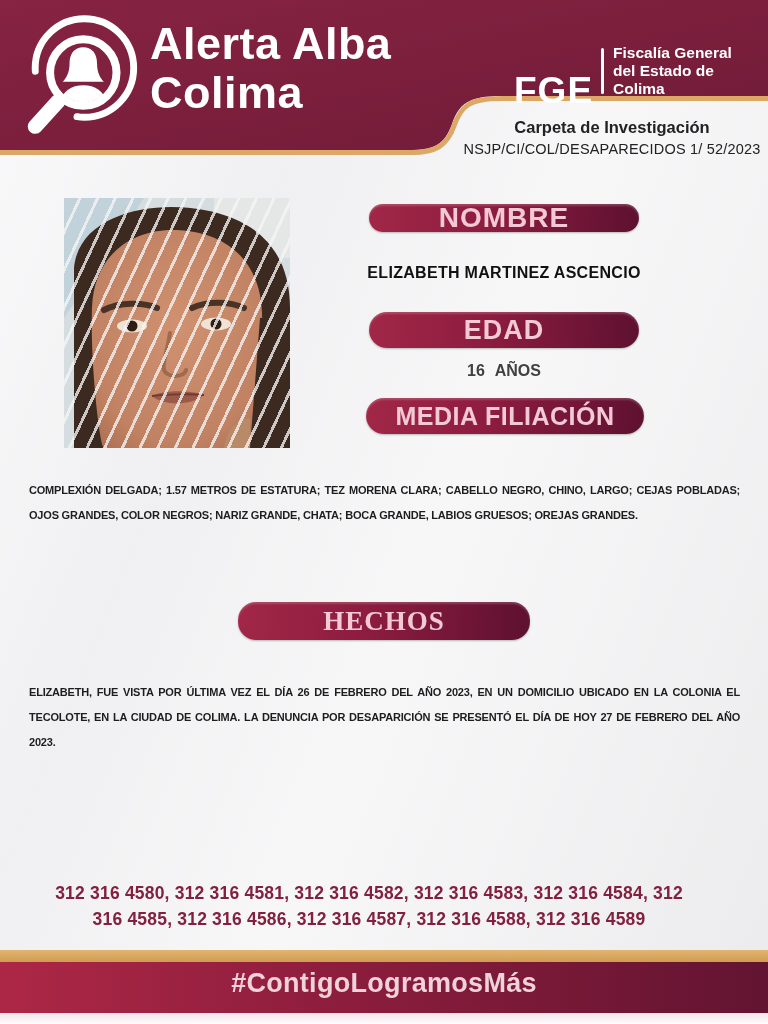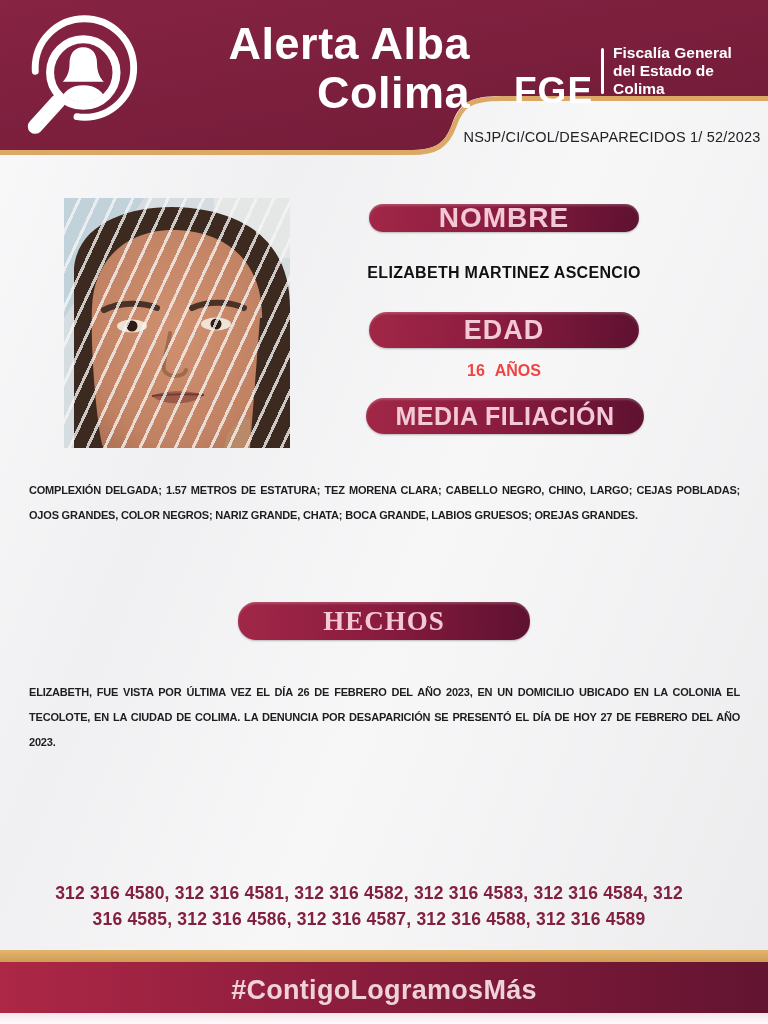--- a/index.html
+++ b/index.html
@@ -20,21 +20,21 @@
     overflow:hidden;
     background:linear-gradient(112deg,#fbfafb 0%,#f0eff1 30%,#f8f7f8 55%,#ebebed 100%);
   }
 
   
   .header{position:absolute;top:0;left:0;width:768px;height:170px;}
   .header svg.banner-shape{position:absolute;top:0;left:0;}
   .brand-icon{position:absolute;top:10px;left:18px;width:126px;height:132px;}
   .title-block{
     position:absolute;top:20px;left:150px;width:320px;
-    text-align:right;color:#ffffff;font-weight:700;
+    text-align:left;color:#ffffff;font-weight:700;
     line-height:1.08;font-size:45px;letter-spacing:.5px;
   }
   .fge{position:absolute;top:30px;left:514px;display:flex;align-items:center;color:#fff;}
   .fge-acronym{font-size:37px;font-weight:700;letter-spacing:1px;margin-top:40px;}
   .fge-divider{width:3px;height:46px;background:#fff;margin:0 9px 0 8px;border-radius:2px;}
   .fge-name{font-size:15.5px;font-weight:700;line-height:1.15;}
   .case-box{
     position:absolute;top:106px;left:456px;width:312px;height:62px;
     display:flex;flex-direction:column;justify-content:center;align-items:center;
     text-align:center;color:var(--ink);
@@ -68,21 +68,21 @@
   .pill-edad{top:312px;left:369px;width:270px;height:36px;font-size:27px;letter-spacing:1px;}
   .pill-media{top:398px;left:366px;width:278px;height:36px;font-size:25px;letter-spacing:.5px;}
   .pill-hechos{top:602px;left:238px;width:292px;height:38px;font-size:27px;letter-spacing:1px;font-family:Liberation Serif, serif;}
 
   .person-name{
     position:absolute;top:264px;left:330px;width:348px;
     text-align:center;font-size:16px;font-weight:700;color:#111;letter-spacing:.3px;
   }
   .person-age{
     position:absolute;top:362px;left:369px;width:270px;
-    text-align:center;font-size:16px;font-weight:700;color:#ef4444;word-spacing:6px;
+    text-align:center;font-size:16px;font-weight:700;color:#404040;word-spacing:6px;
   }
 
   
   .para{
     position:absolute;left:29px;width:711px;
     font-size:11px;font-weight:700;color:#1d1d1f;
     text-align:justify;line-height:25px;letter-spacing:-0.2px;
   }
   .para-desc{top:478px;}
   .para-hechos{top:680px;}
@@ -100,21 +100,21 @@
   }
 
   
   .gold-strip{
     position:absolute;top:950px;left:0;width:768px;height:12px;
     background:linear-gradient(#e3b470,#d09c54);
   }
   .footer-band{
     position:absolute;top:962px;left:0;width:768px;height:51px;
     background:linear-gradient(90deg,#ad2746 0%,#8c1d3d 45%,#621431 100%);
-    display:flex;align-items:center;justify-content:center;
+    display:flex;justify-content:center;
   }
   .footer-hashtag{
     color:var(--footer-text);font-size:27px;font-weight:700;
     padding-top:6px;letter-spacing:.3px;
   }
   .footer-baseline{
     position:absolute;top:1013px;left:0;width:768px;height:11px;
     background:linear-gradient(#f6e4ea,#fdfcfd);
   }
 </style>
@@ -156,20 +156,21 @@
   <div class="fge">
     <span class="fge-acronym">FGE</span>
     <span class="fge-divider"></span>
     <span class="fge-name">
       <span>Fiscalía General</span><br>
       <span>del Estado de Colima</span>
     </span>
   </div>
 
   <div class="case-box">
+    <div class="case-label">Carpeta de Investigación</div>
     <div class="case-number">NSJP/CI/COL/DESAPARECIDOS 1/ 52/2023</div>
   </div>
 </div>
 
 <div class="photo">
   <svg width="226" height="250" viewBox="0 0 226 250">
     <defs>
       <radialGradient id="skin" cx="0.5" cy="0.45" r="0.75">
         <stop offset="0" stop-color="#cf9170"></stop>
         <stop offset="0.7" stop-color="#c08262"></stop>

